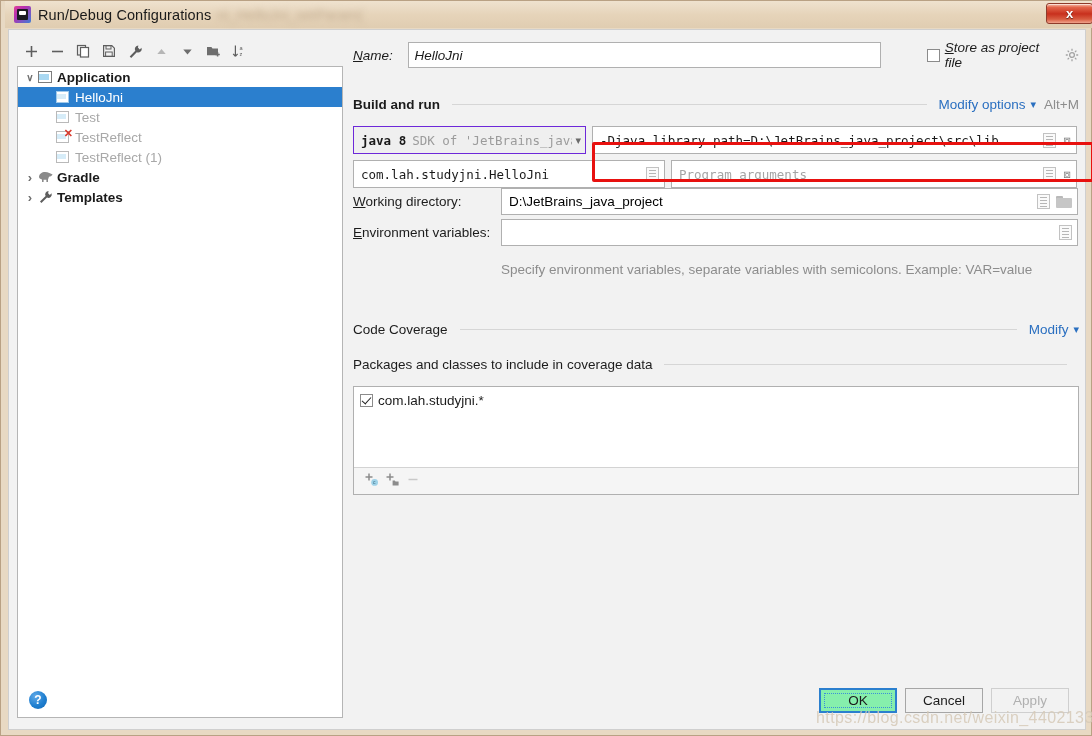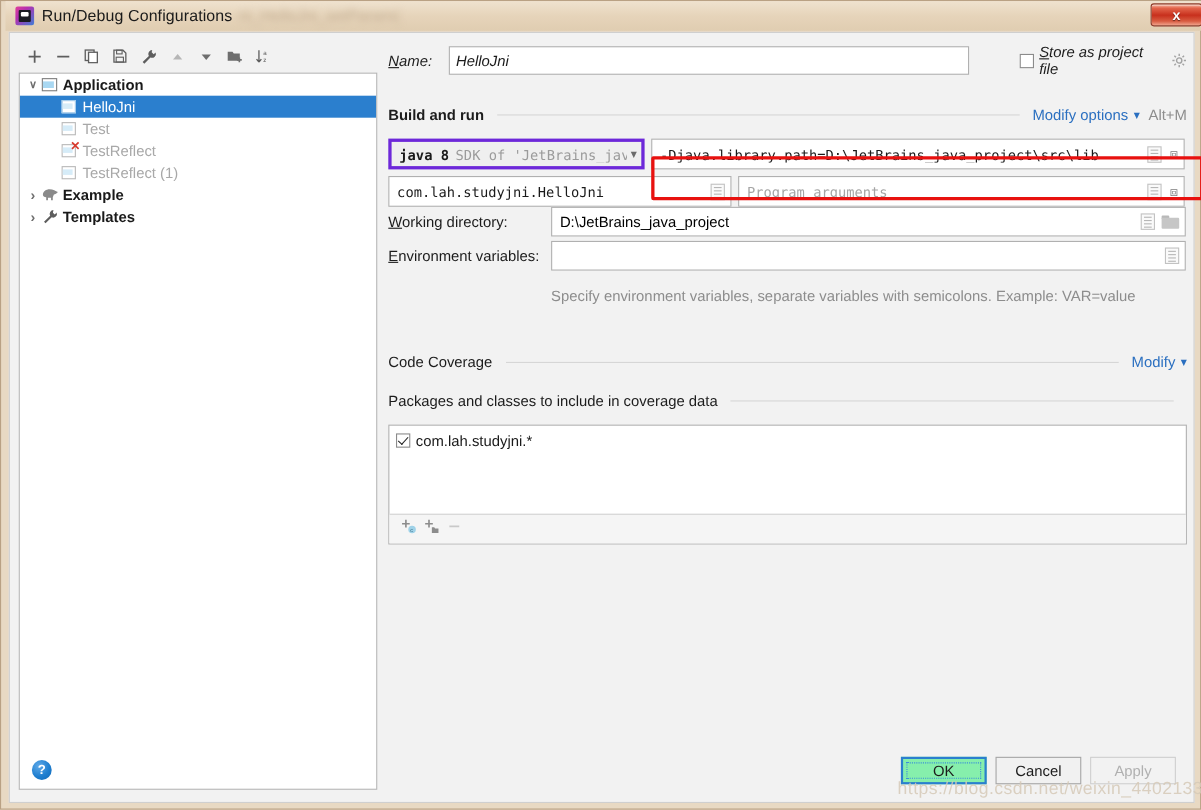--- a/index.html
+++ b/index.html
@@ -123,21 +123,21 @@
   }
   .sep-line { height: 1px; background: #d6d6d6; }
   .section-title { font-size: 13.5px; font-weight: bold; color: #1c1c1c; }
   .link { font-size: 13.5px; color: #2a6fc0; }
   .muted { font-size: 13.5px; color: #8d8d8d; }
   .mono {
     font-family: "DejaVu Sans Mono", "Liberation Mono", monospace;
     font-size: 12.5px; color: #1a1a1a;
   }
   .combo {
-    height: 28px; border: 3px solid #6d28d9; background: #efefef;
+    height: 28px; border: 1px solid #6d28d9; background: #efefef;
     display: flex; align-items: center; padding: 0 4px 0 7px; gap: 0;
   }
   .field {
     height: 28px; border: 1px solid #b0b0b0; background: #fff;
     display: flex; align-items: center; padding: 0 5px 0 7px;
   }
   .field .fgrow { flex: 1 1 auto; overflow: hidden; white-space: nowrap; }
   .ficon {
     width: 13px; height: 15px; border: 1px solid #c2c2c2; background: #fafafa;
     margin-left: 6px; flex: 0 0 13px; position: relative;
@@ -307,21 +307,21 @@
             <span class="tnode-icon">
               <span class="ic-item" style="display: block;"></span>
             </span>
             <span>TestReflect (1)</span>
           </div>
           <div class="tree-row bold">
             <span class="chev" style="font-size: 13px;">›</span>
             <span class="tnode-icon"><svg width="16" height="13" viewBox="0 0 16 13">
                 <path d="M1 7c0-3 3-5 6-5 3.4 0 5.6 1.6 7.6 2.6-1 1.6-2.4 2.2-3.6 2.2L10 9.4V12H8.4V9.8H5.6V12H4V9.4C2.2 9 1 8.3 1 7z" fill="#8a8a8a"></path>
               </svg></span>
-            <span>Example</span>
+            <span>Gradle</span>
           </div>
           <div class="tree-row bold">
             <span class="chev" style="font-size: 13px;">›</span>
             <span class="tnode-icon"><svg width="15" height="14" viewBox="0 0 15 14">
                 <path d="M10.6 1a3.4 3.4 0 0 0-3 5.1L2 11.6l1.4 1.4 5.6-5.4a3.4 3.4 0 0 0 4.5-4.4L11.8 5 10.1 3.3z" fill="#5e5e5e"></path>
               </svg></span>
             <span>Templates</span>
           </div>
         </div>
     </div>

